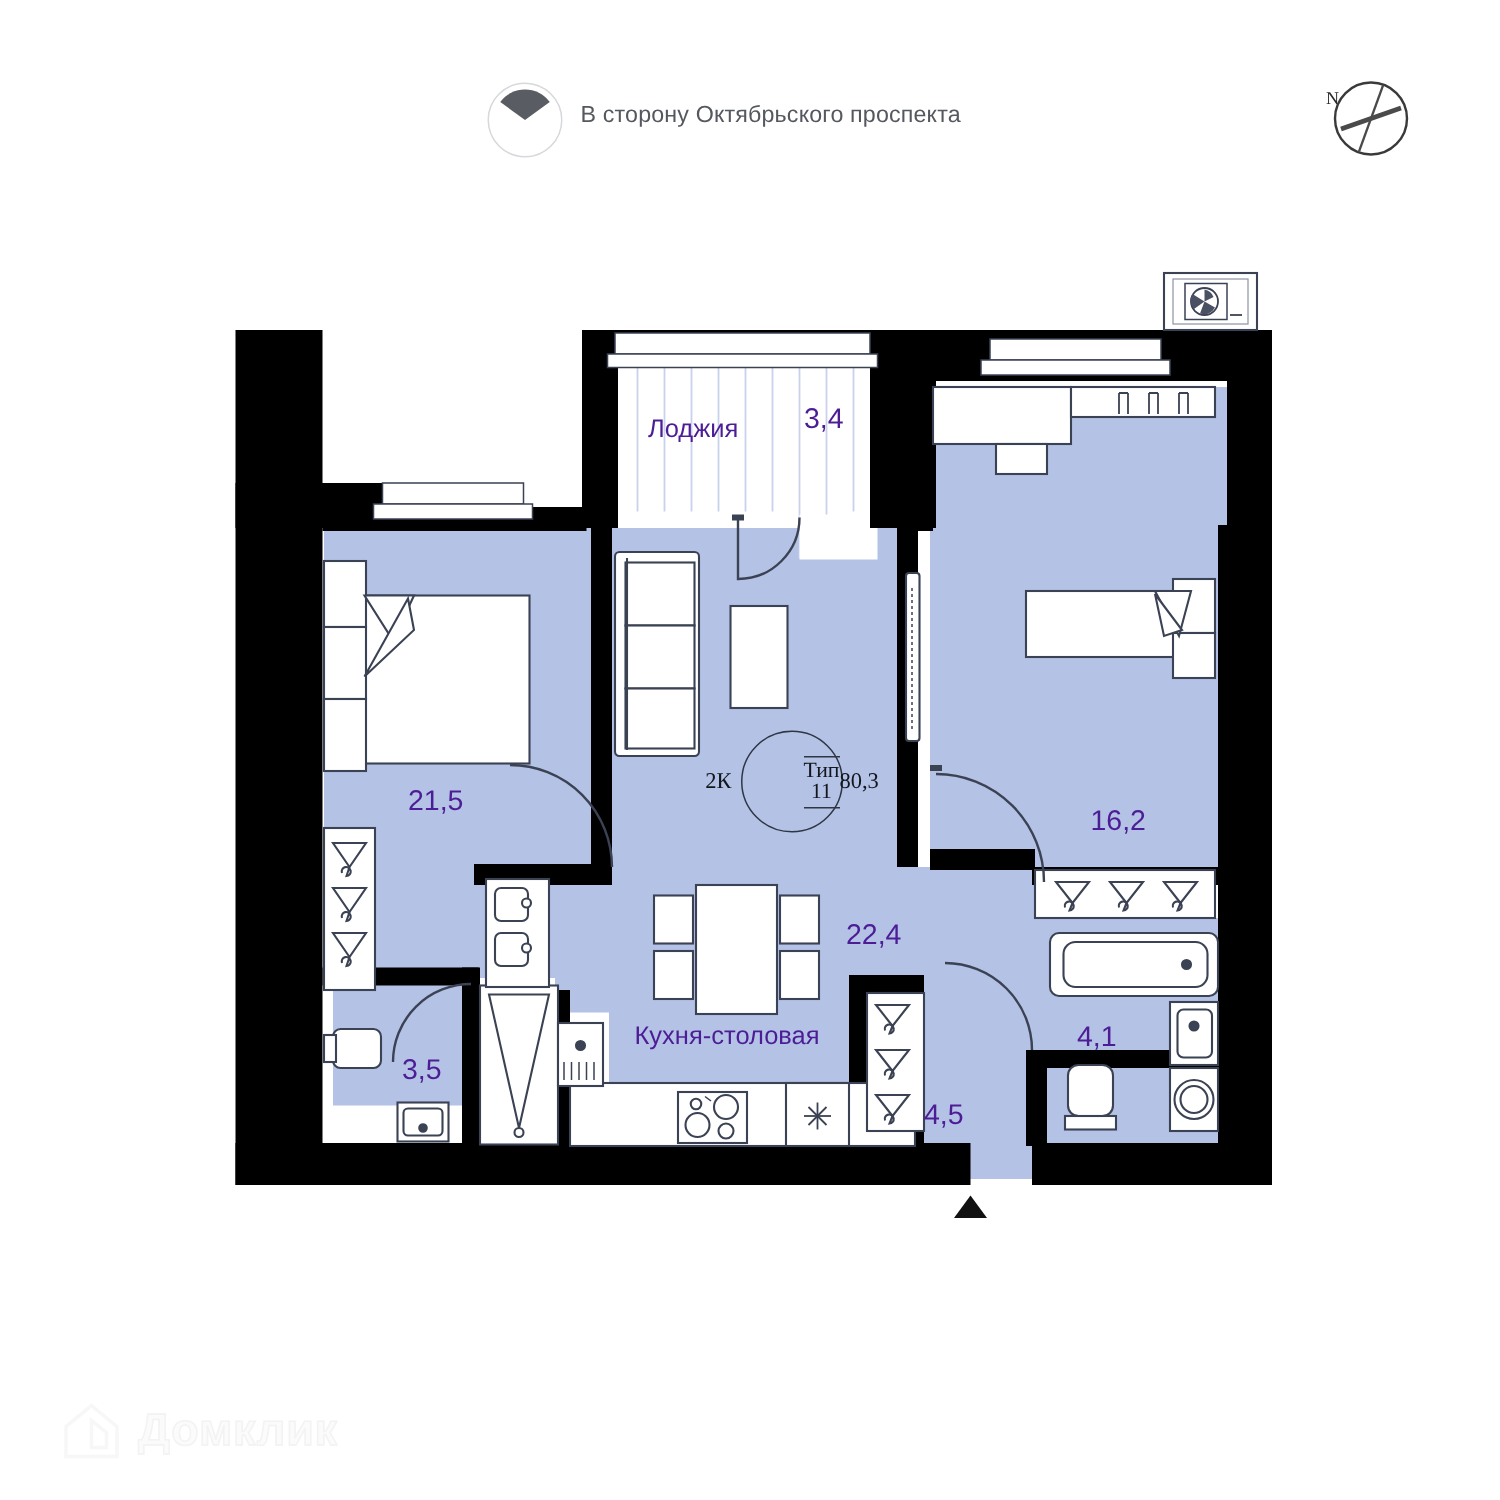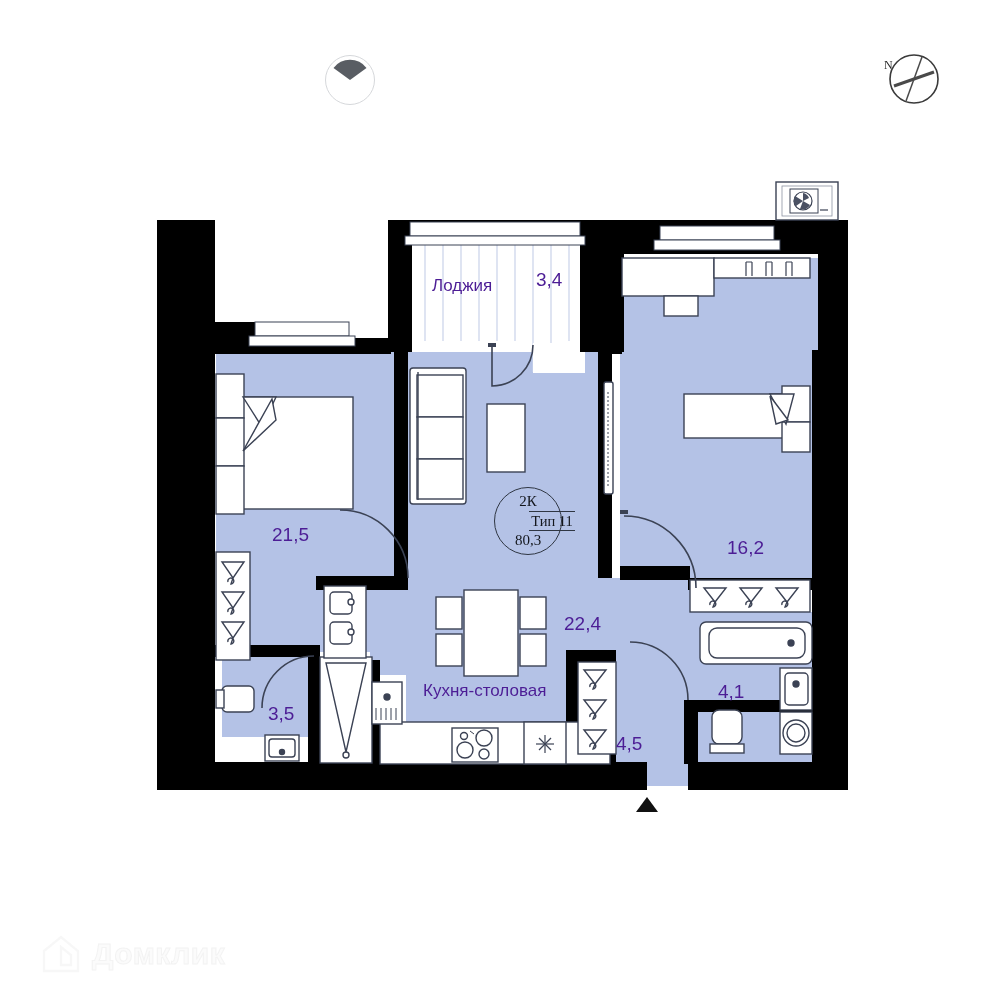--- a/index.html
+++ b/index.html
@@ -74,21 +74,20 @@
   .room-name { font-size: 17px; }
 
   
   #unit-badge {
     position: absolute;
     left: 494px; top: 487px;
     width: 68px; height: 68px;
     border: 1.4px solid #2f3643;
     border-radius: 50%;
     display: flex;
-    flex-direction: column;
     align-items: center;
     justify-content: center;
     box-sizing: border-box;
     color: #13161c;
     font-family: "Liberation Serif", serif;
   }
   #unit-badge .r {
     font-size: 15px;
     line-height: 1.0;
     padding: 2px 0;
@@ -125,20 +124,21 @@
 
 <div id="header">
 
   <div id="direction-badge">
     <div class="circle"></div>
     <svg width="50" height="50" viewBox="0 0 50 50">
       <path d="M25 25 L8.5 13 A20.5 20.5 0 0 1 41.5 13 Z" fill="#595d63"></path>
     </svg>
   </div>
 
+  <div id="direction-label">В сторону Октябрьского проспекта</div>
 
   <svg id="compass" viewBox="0 0 62 62">
     <circle cx="34" cy="31" r="24" fill="none" stroke="#3a3a3a" stroke-width="1.6"></circle>
     <line x1="14" y1="38" x2="54" y2="24" stroke="#4a4a4a" stroke-width="3.1"></line>
     <line x1="42" y1="9" x2="26" y2="53" stroke="#4a4a4a" stroke-width="1.5"></line>
   </svg>
   <div id="compass-n">N</div>
 </div>
 
 <svg id="plan" viewBox="0 0 1000 1000">

